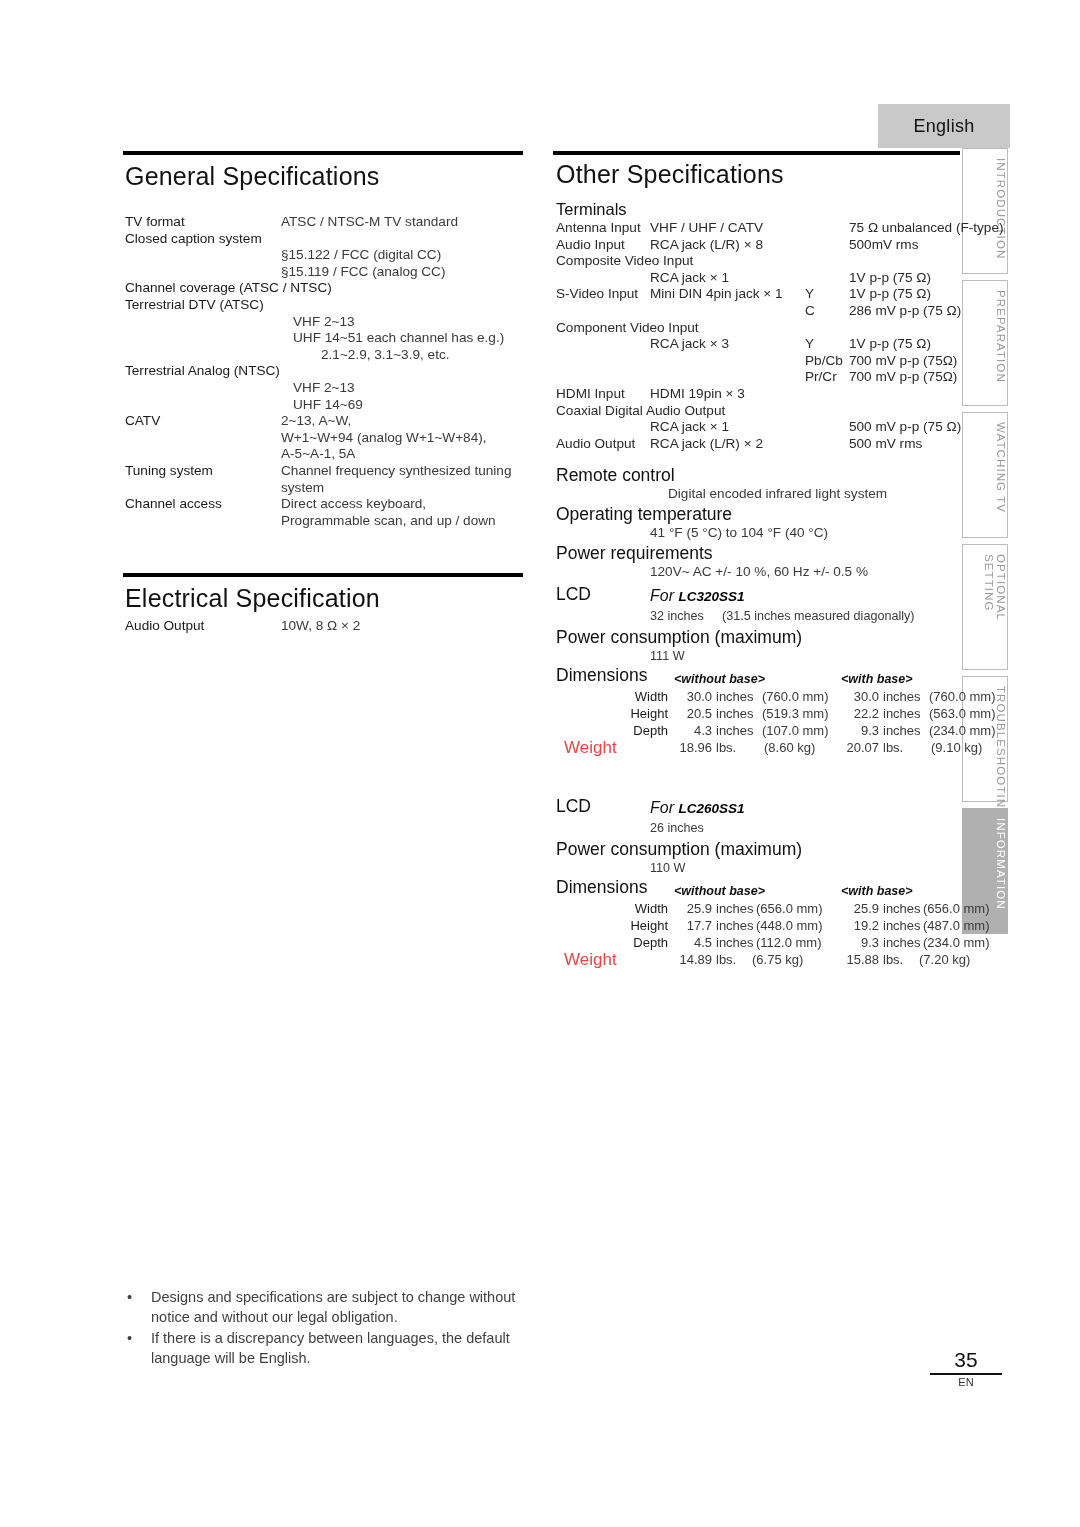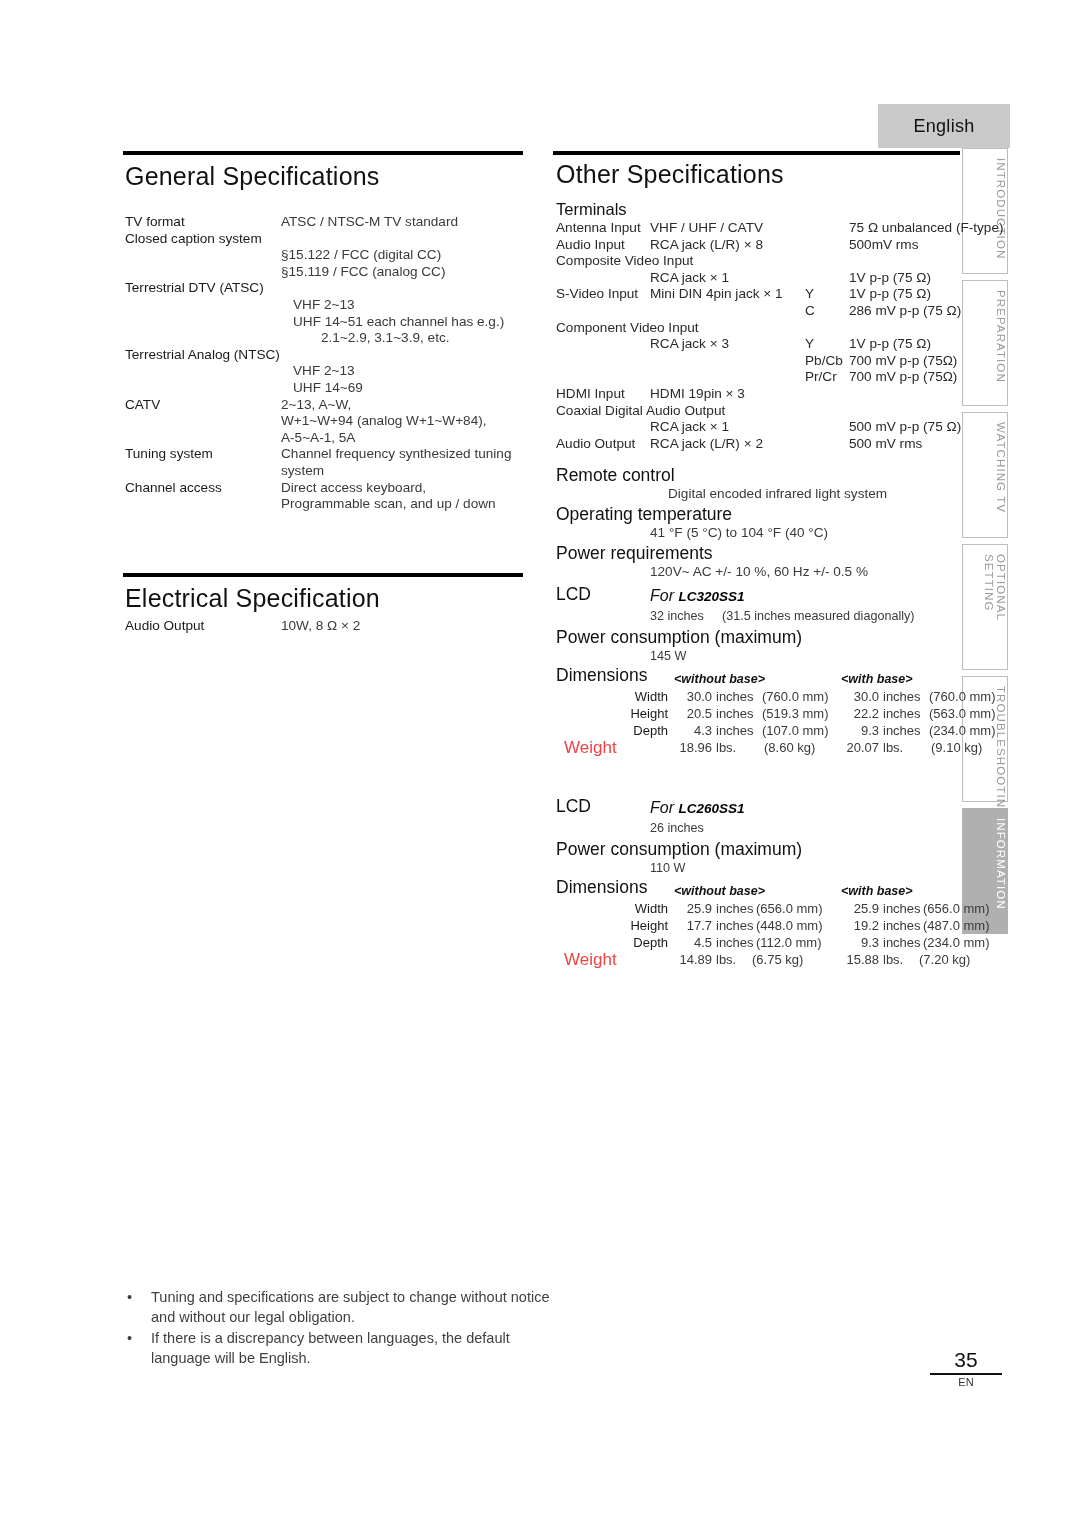--- a/index.html
+++ b/index.html
@@ -232,20 +232,23 @@
       <div class="row">
         <span class="lbl">Closed caption system</span>
       </div>
       <div class="row">
         <span class="val">§15.122 / FCC (digital CC)</span>
       </div>
       <div class="row">
         <span class="val">§15.119 / FCC (analog CC)</span>
       </div>
       <div class="row">
+        <span class="lbl">Channel coverage (ATSC / NTSC)</span>
+      </div>
+      <div class="row">
         <span class="lbl">Terrestrial DTV (ATSC)</span>
       </div>
       <div class="row">
         <span class="val" style="left: 168px;">VHF    2~13</span>
       </div>
       <div class="row">
         <span class="val" style="left: 168px;">UHF 14~51 each channel has e.g.)</span>
       </div>
       <div class="row">
         <span class="val" style="left: 196px;">2.1~2.9, 3.1~3.9, etc.</span>
@@ -376,21 +379,21 @@
       <div style="position: relative; height: 22px;">
         <span style="position: absolute; left: 0px; font-size: 17.5px; color: rgb(17, 17, 17);">LCD</span>
         <span style="position: absolute; left: 94px; top: 2px;"><span class="for-tag">For </span><span class="model">LC320SS1</span></span>
       </div>
       <div style="position: relative; height: 18px;">
         <span class="note" style="position: absolute; left: 94px;">32 inches</span>
         <span class="note" style="position: absolute; left: 166px;">(31.5 inches measured diagonally)</span>
       </div>
       <div class="sub-h big">Power consumption (maximum)</div>
       <div style="position: relative; height: 19px;">
-        <span class="note" style="position: absolute; left: 94px;">145 W</span>
+        <span class="note" style="position: absolute; left: 94px;">111 W</span>
       </div>
       <div style="position: relative; height: 22px;">
         <span style="position: absolute; left: 0px; font-size: 17.5px; color: rgb(17, 17, 17);">Dimensions</span>
         <span class="base-tag" style="position: absolute; left: 118px; top: 4px;">&lt;without base&gt;</span>
         <span class="base-tag" style="position: absolute; left: 285px; top: 4px;">&lt;with base&gt;</span>
       </div>
       <div class="dim-row">
         <span class="d-lbl">Width</span>
         <span class="d-n1">30.0</span>
         <span class="d-u1">inches</span>
@@ -475,21 +478,21 @@
         <span class="d-n1" style="left: 112px; width: 44px;">14.89</span>
         <span class="d-u1">lbs.</span>
         <span class="d-m1" style="left: 196px;">(6.75 kg)</span>
         <span class="d-n2" style="left: 279px; width: 44px;">15.88</span>
         <span class="d-u2">lbs.</span>
         <span class="d-m2" style="left: 363px;">(7.20 kg)</span>
       </div>
     </div>
 
   <div class="footnotes" id="footnotes">
-      <div class="fn"><span class="bullet">•</span><span>Tuning and specifications are subject to change without notice and without our legal obligation.</span></div>
+      <div class="fn"><span class="bullet">•</span><span>Designs and specifications are subject to change without notice and without our legal obligation.</span></div>
       <div class="fn"><span class="bullet">•</span><span>If there is a discrepancy between languages, the default language will be English.</span></div>
     </div>
 
   <div class="page-num">
     <div class="num">35</div>
     <div class="bar"></div>
     <div class="en">EN</div>
   </div>
 
 </div>

